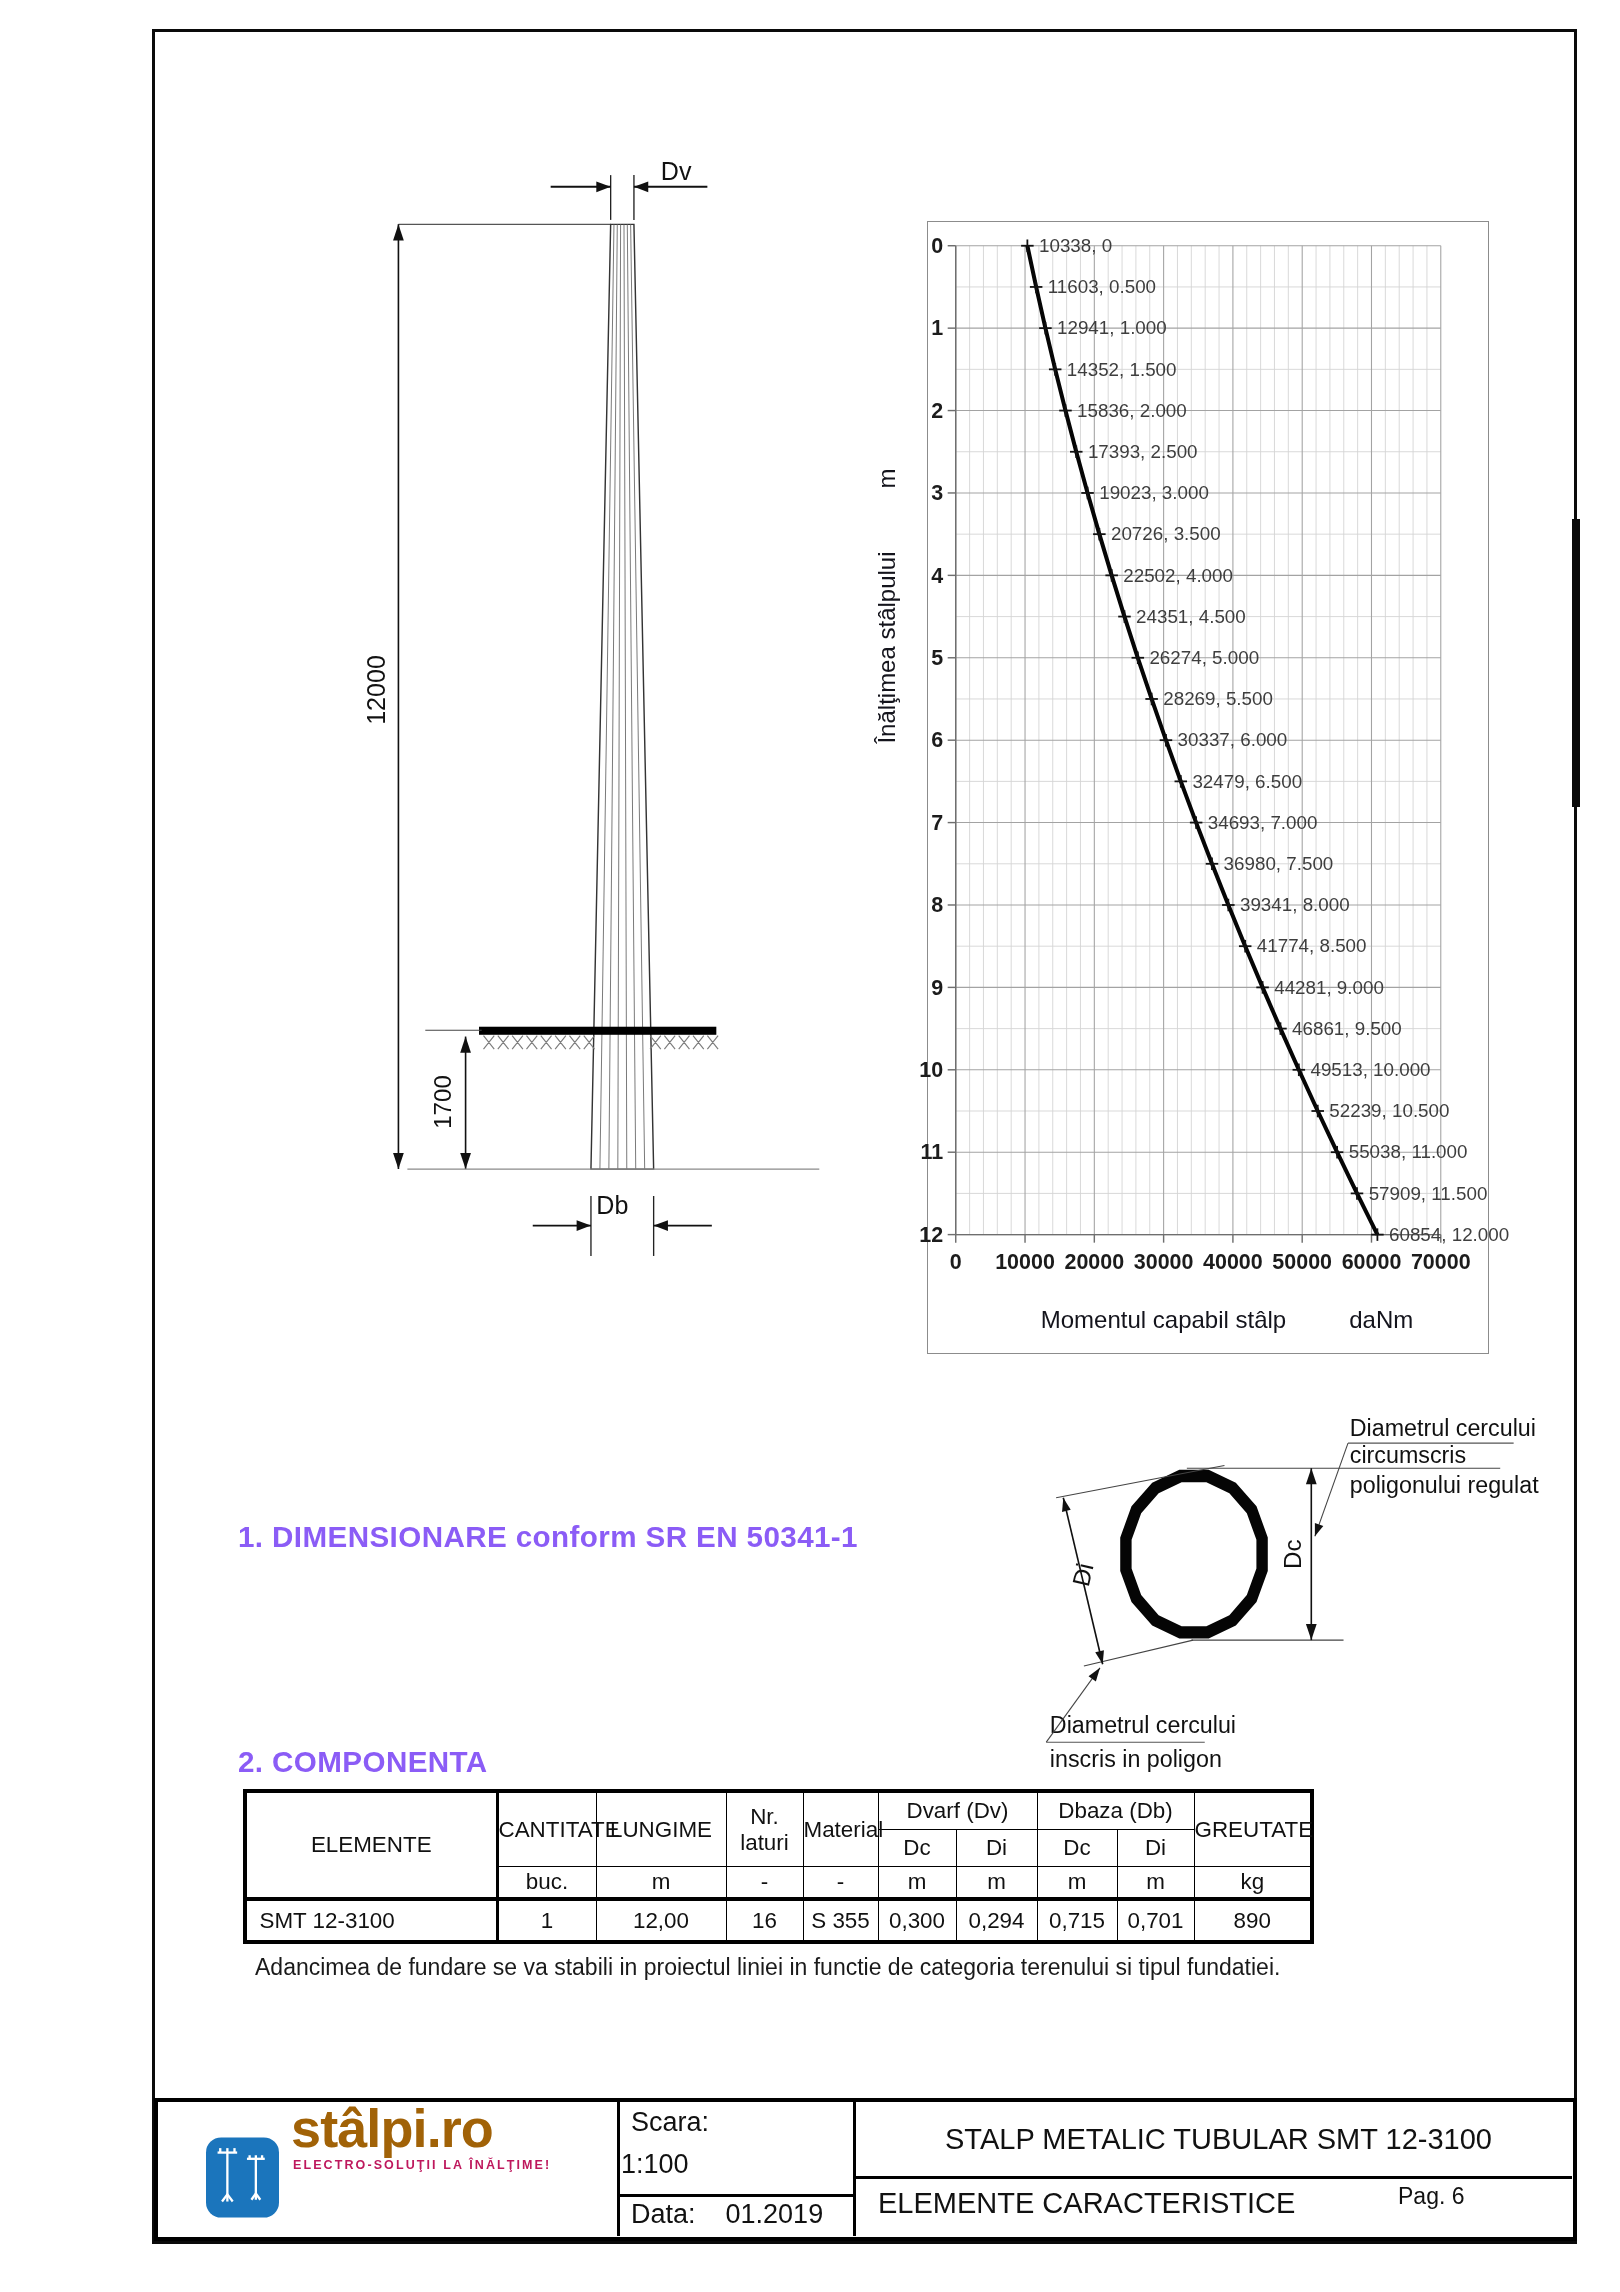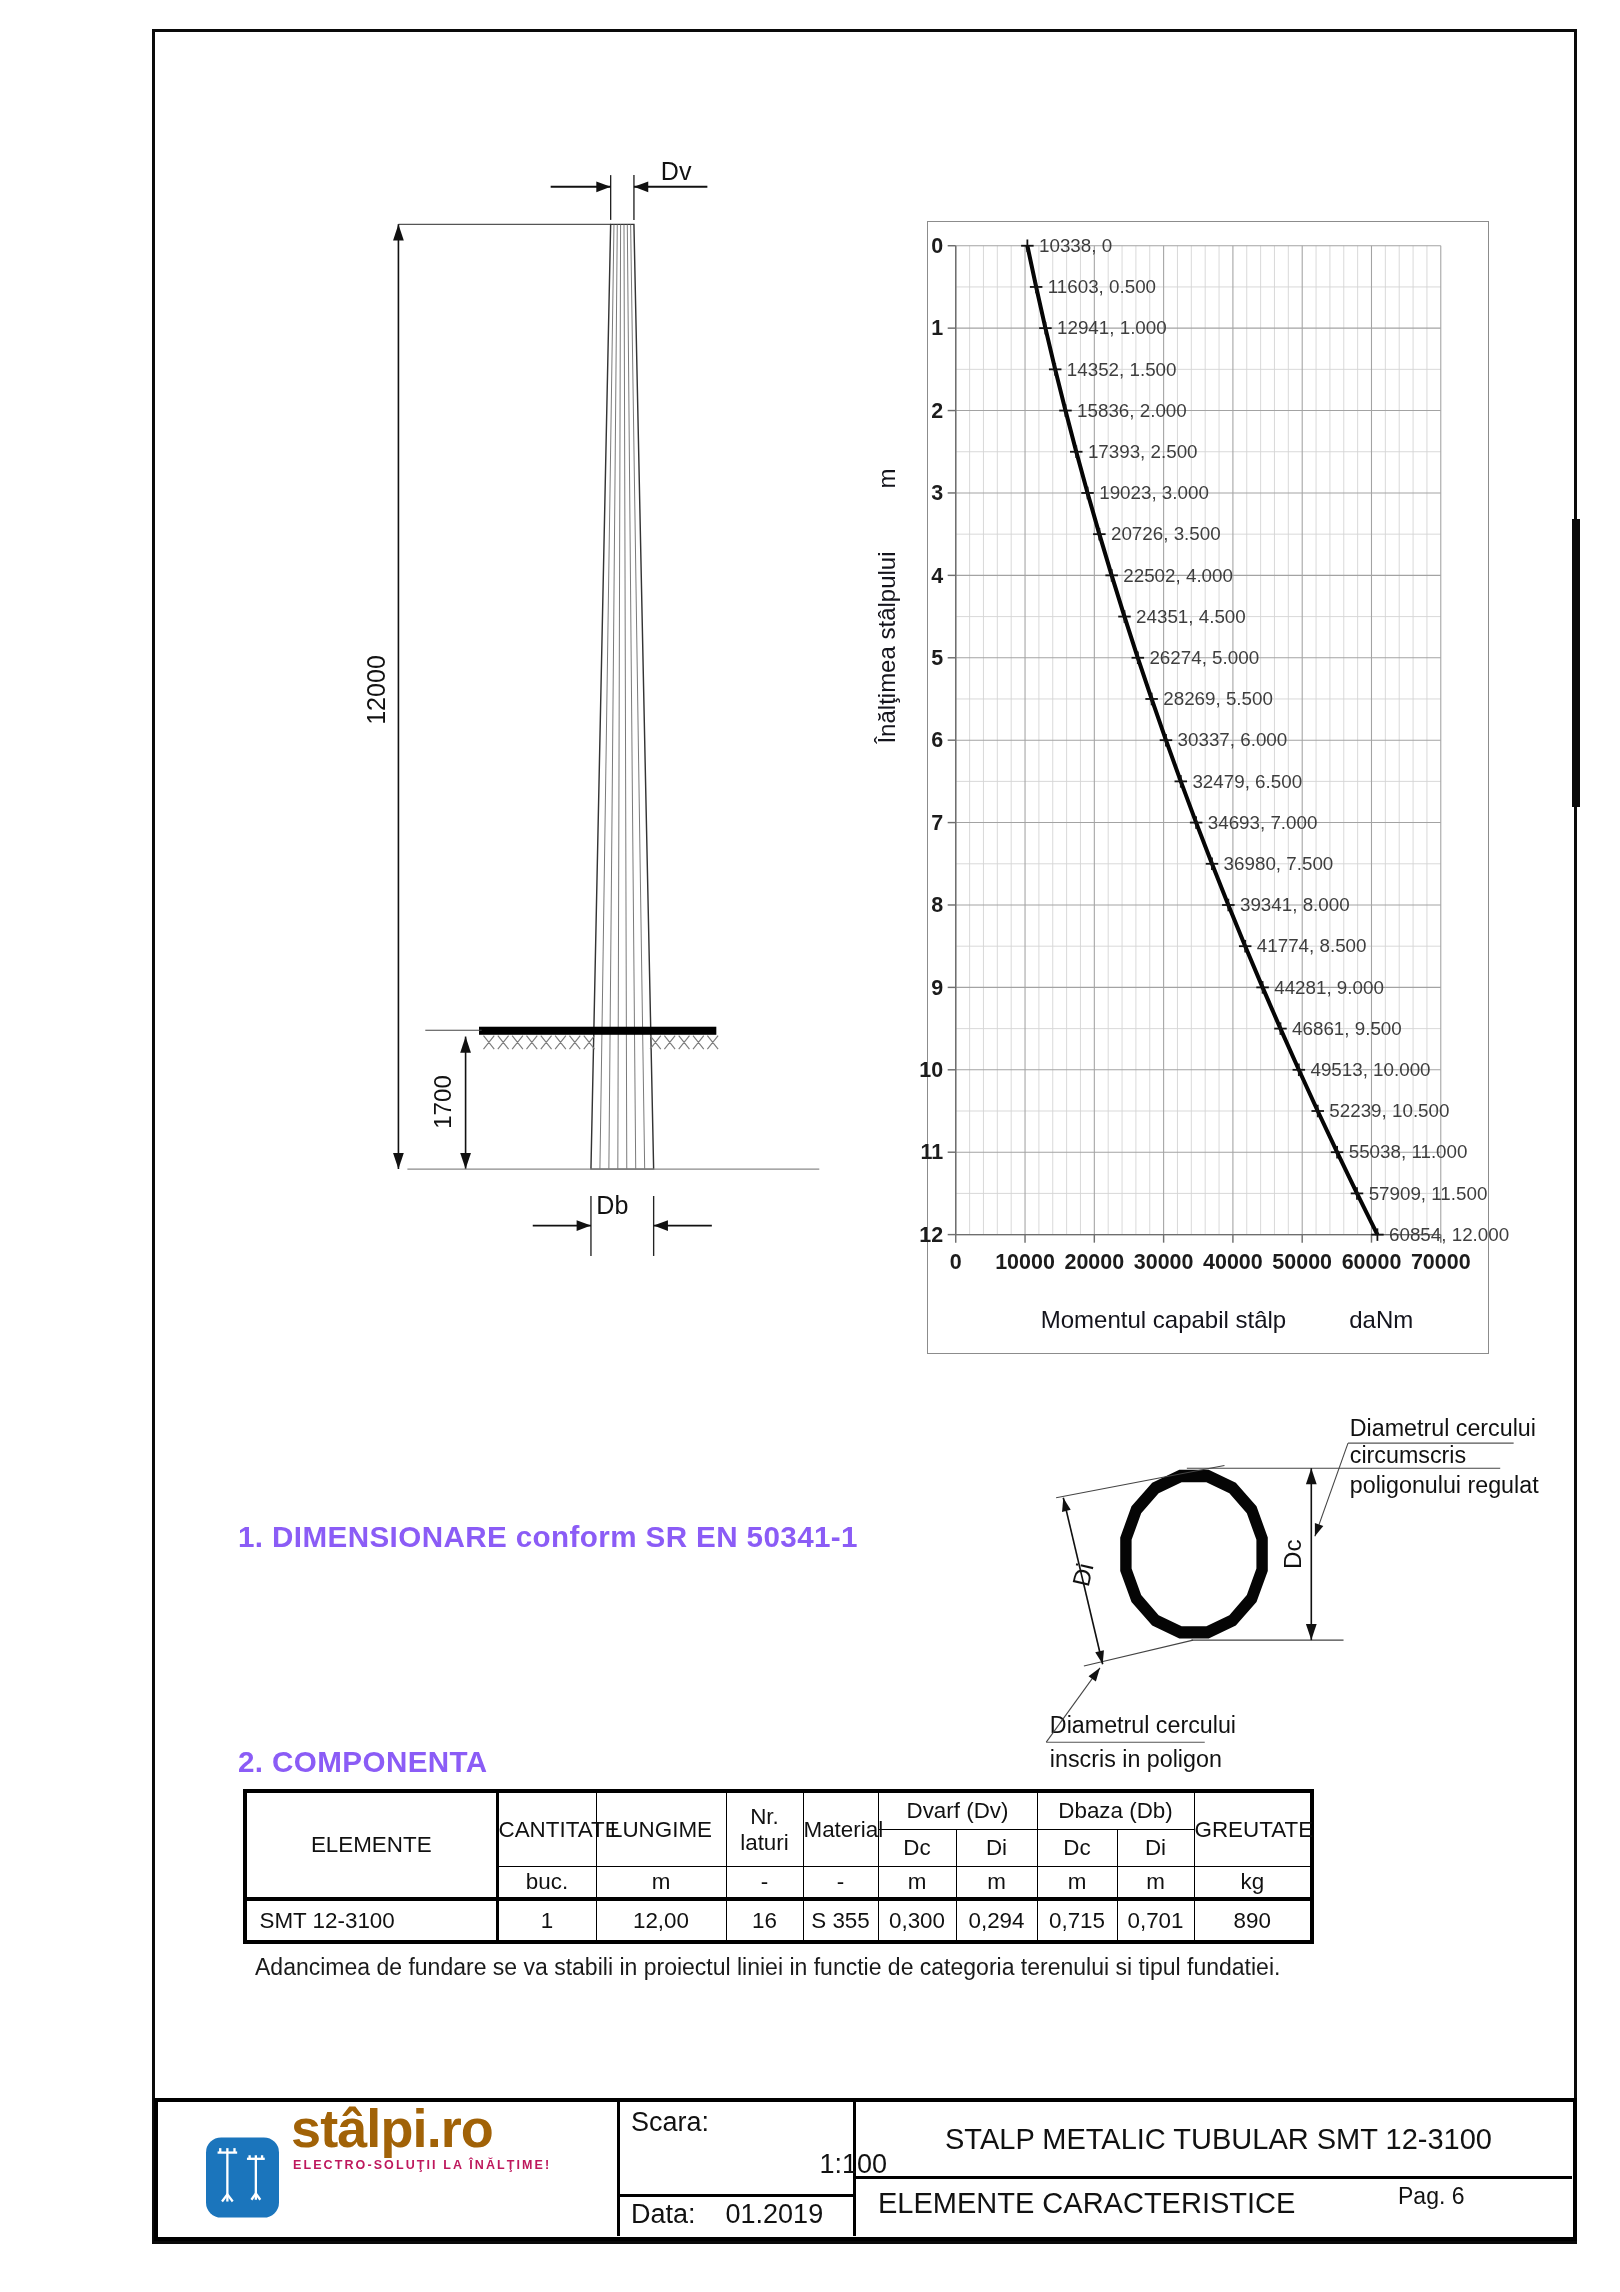--- a/index.html
+++ b/index.html
@@ -28,21 +28,21 @@
   .t2{left:243px;top:1789px;width:1067px;border:4.5px solid #000;font-size:22.4px;}
   .t2 td{border:1.8px solid #000;text-align:center;padding:0;height:36px;}
   .t2 td.lft{text-align:left;padding-left:12.5px;}
   .t2 td.thickR{border-right:3.6px solid #000;}
   .t2 tr.units td{height:30px;}
   .t2 tr.data td{border-top:4.5px solid #000;height:39px;}
   
   .footer-box{left:154px;top:2098px;width:1423px;height:143px;border:4.5px solid #000;box-sizing:border-box;}
   .fdiv{position:absolute;background:#000;}
   .f-scara-label{position:absolute;left:473px;top:5.4px;font-size:27px;}
-  .f-scara-value{position:absolute;left:463px;top:47px;width:266px;text-align:right;font-size:27px;}
+  .f-scara-value{position:absolute;left:463px;top:47px;width:266px;text-align:left;font-size:27px;}
   .f-data{position:absolute;left:473px;top:97px;font-size:27px;display:flex;gap:30px;}
   .f-title{position:absolute;left:698px;top:0;width:725px;height:74px;display:flex;align-items:center;justify-content:center;font-size:29px;}
   .f-subtitle{position:absolute;left:720px;top:85px;font-size:29px;}
   .f-page{position:absolute;left:1240px;top:81px;font-size:23px;}
   .logo-text{position:absolute;left:133px;top:-5.4px;font-size:54px;font-weight:bold;letter-spacing:-0.9px;}
   .logo-tagline{position:absolute;left:135px;top:56px;font-size:12.5px;font-weight:bold;letter-spacing:2.1px;}
 </style>
 </head>
 <body>
 

